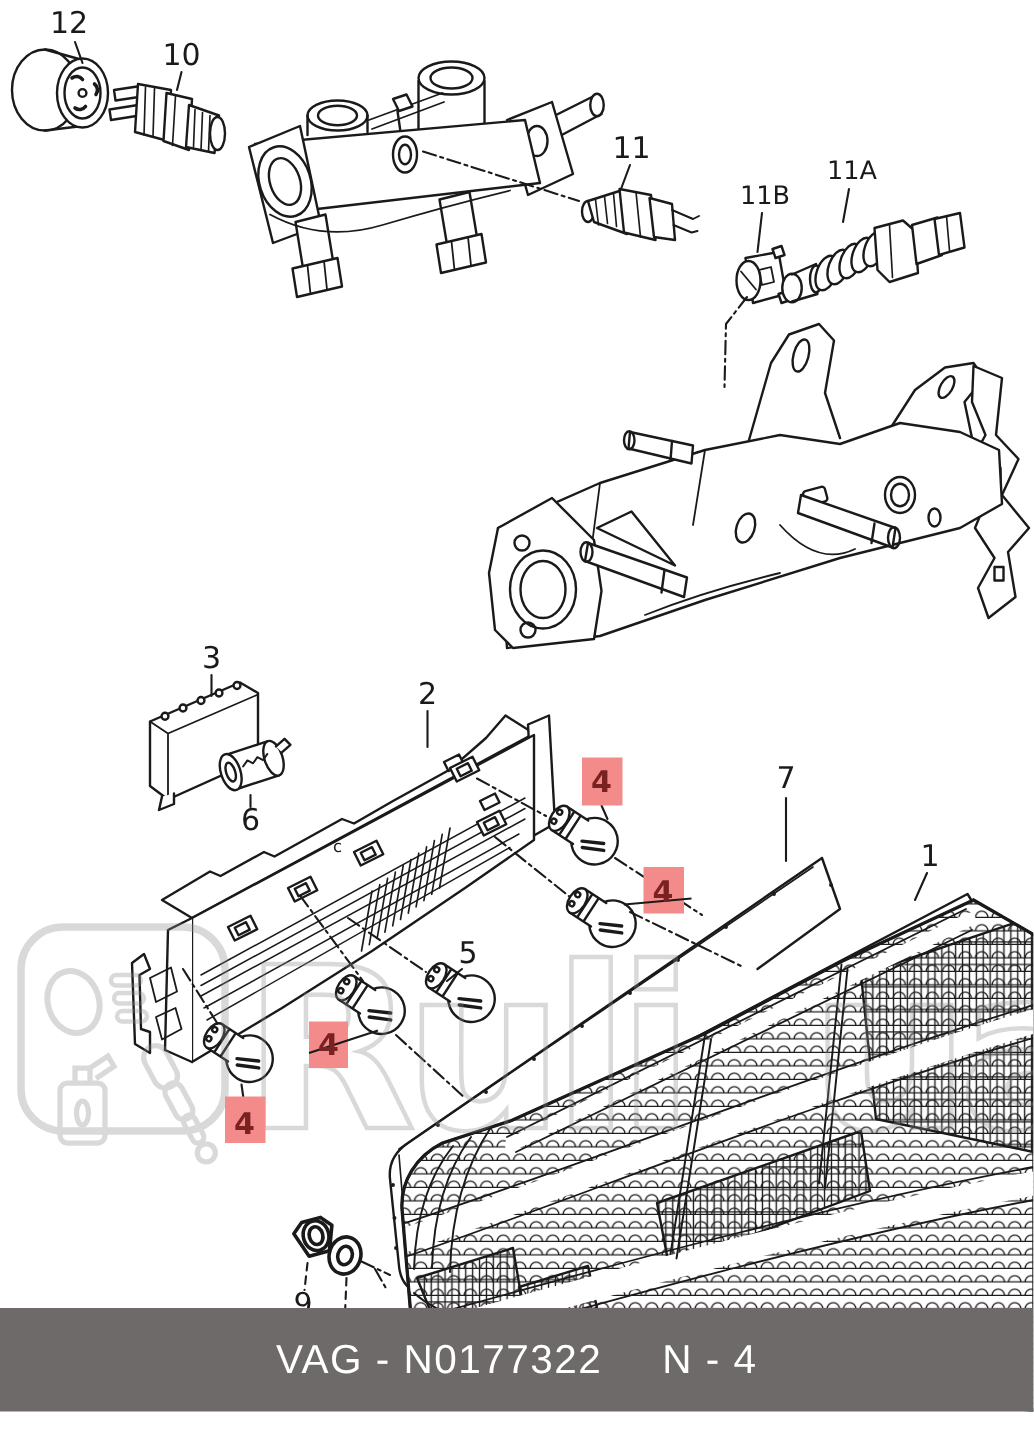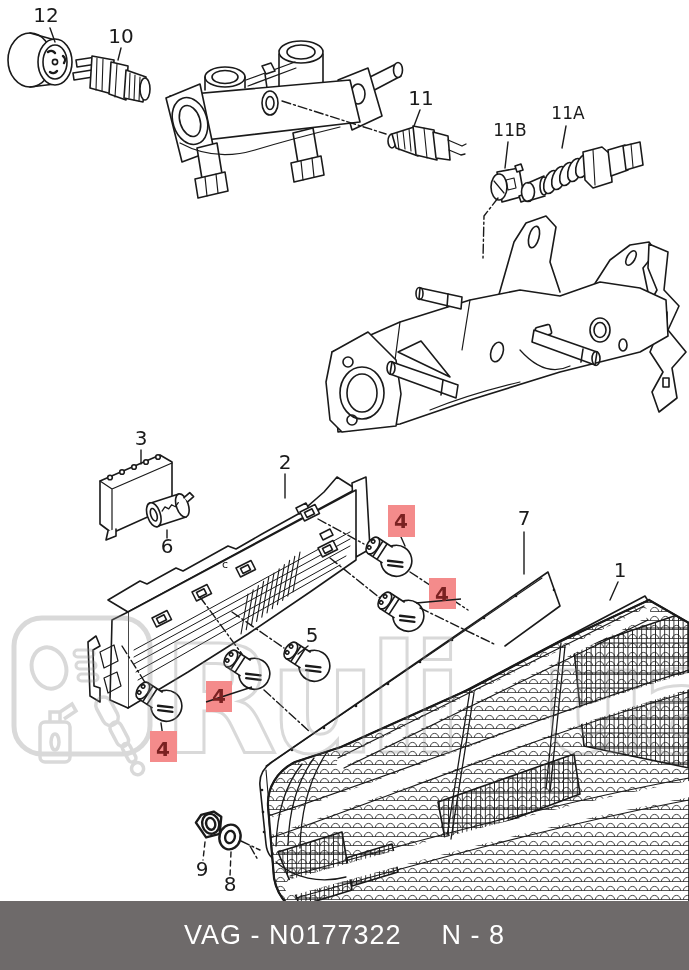--- a/index.html
+++ b/index.html
@@ -9,21 +9,21 @@
   svg text{font-family:"DejaVu Sans",sans-serif;}
   .ink{stroke:var(--ink);}
   .callout{fill:var(--ink);font-size:20px;text-anchor:middle;}
   .callout.small{font-size:17px;}
   .board-mark{fill:var(--ink);font-size:11px;text-anchor:middle;}
   .hl-box{fill:var(--highlight_bg);stroke:none;}
   .hl-digit{fill:var(--highlight_digit);font-size:20px;font-weight:bold;text-anchor:middle;stroke:none;}
   .wm{opacity:0.32;}
   .wm *{stroke:var(--watermark);}
   .wm text{fill:none;stroke:var(--watermark);stroke-width:3px;font-weight:bold;}
-  .footer{position:absolute;left:0;top:901px;width:689px;height:69px;
+  .footer{position:absolute;left:0;top:872px;width:689px;height:69px;
           background:var(--footer_bg);display:flex;align-items:center;justify-content:center;
           gap:40px;color:var(--footer_text);font-size:27px;letter-spacing:1px;
           font-family:"Liberation Sans","DejaVu Sans",sans-serif;}
 </style>
 </head>
 <body>
 
 <div class="stage">
 <svg width="689" height="970" viewBox="0 0 689 970">
   <defs>
@@ -379,15 +379,15 @@
     </g>
     <g>
       <rect class="hl-box" x="150" y="731" width="27" height="31"></rect>
       <text class="hl-digit" x="163" y="756">4</text>
     </g>
   </g>
 </svg>
 
 <div class="footer">
   <span>VAG - N0177322</span>
-  <span>N - 8</span>
+  <span>N - 4</span>
 </div>
 </div>
 
 </body></html>

